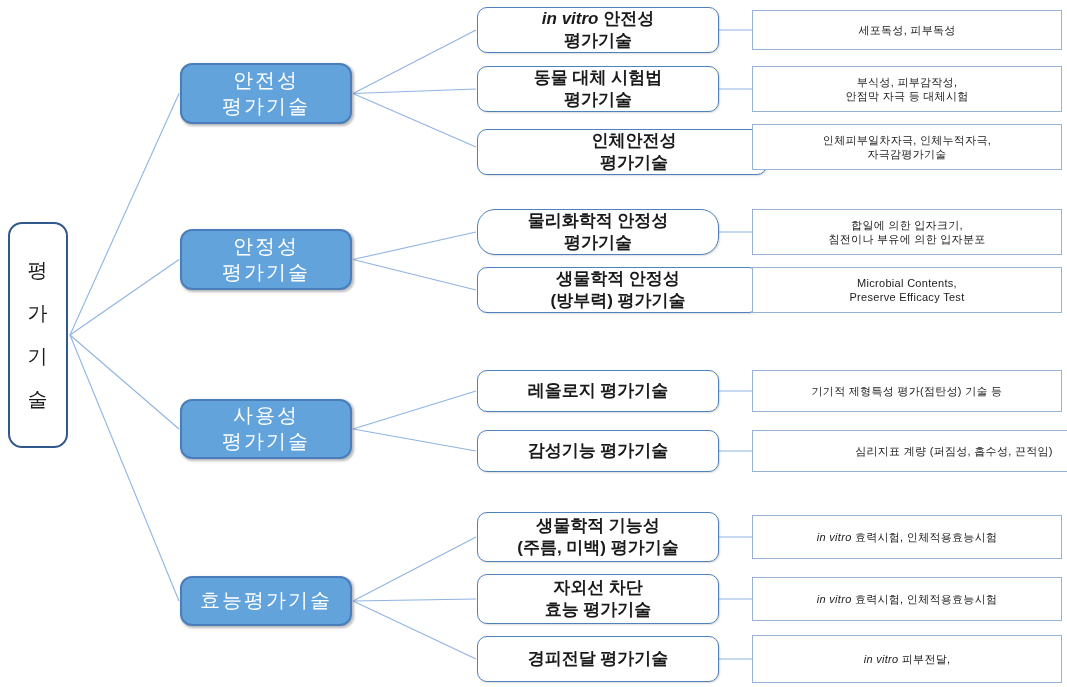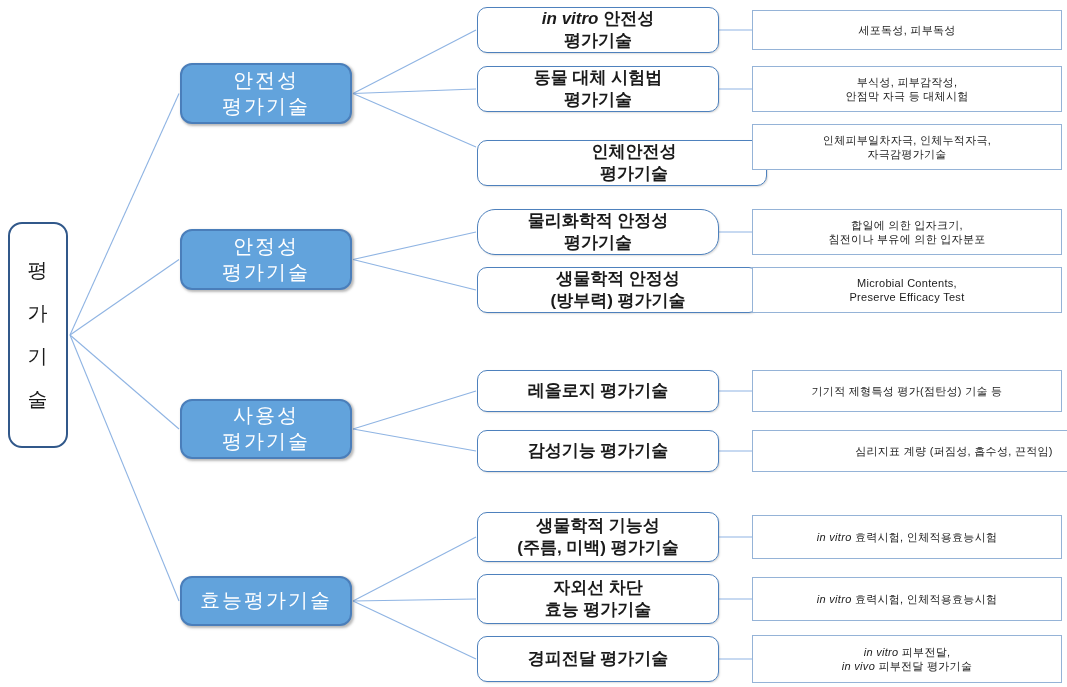--- a/index.html
+++ b/index.html
@@ -80,21 +80,21 @@
       <div class="line"><span>세포독성, 피부독성</span></div>
     </div>
     <div class="node tech" style="left: 477px; top: 66px; width: 242px; height: 46px;">
       <div class="line"><span>동물 대체 시험법</span></div>
       <div class="line"><span>평가기술</span></div>
     </div>
     <div class="node desc" style="left: 752px; top: 66px; width: 310px; height: 46px;">
       <div class="line"><span>부식성, 피부감작성,</span></div>
       <div class="line"><span>안점막 자극 등 대체시험</span></div>
     </div>
-    <div class="node tech" style="left: 477px; top: 140px; width: 290px; height: 46px; padding-left: 24px;">
+    <div class="node tech" style="left: 477px; top: 129px; width: 290px; height: 46px; padding-left: 24px;">
       <div class="line"><span>인체안전성</span></div>
       <div class="line"><span>평가기술</span></div>
     </div>
     <div class="node desc" style="left: 752px; top: 124px; width: 310px; height: 46px;">
       <div class="line"><span>인체피부일차자극, 인체누적자극,</span></div>
       <div class="line"><span>자극감평가기술</span></div>
     </div>
     <div class="node group" style="left: 180px; top: 229px; width: 172px; height: 61px;">
       <div class="line">안정성</div>
       <div class="line">평가기술</div>
@@ -146,15 +146,14 @@
       <div class="line"><span>효능 평가기술</span></div>
     </div>
     <div class="node desc" style="left: 752px; top: 577px; width: 310px; height: 44px;">
       <div class="line"><span class="it">in vitro </span><span>효력시험, 인체적용효능시험</span></div>
     </div>
     <div class="node tech" style="left: 477px; top: 636px; width: 242px; height: 46px;">
       <div class="line"><span>경피전달 평가기술</span></div>
     </div>
     <div class="node desc" style="left: 752px; top: 635px; width: 310px; height: 48px;">
       <div class="line"><span class="it">in vitro </span><span>피부전달,</span></div>
-      <div class="line"><span class="it">in vivo </span><span>피부전달 평가기술</span></div>
     </div>
   </div>
 
 </body></html>

